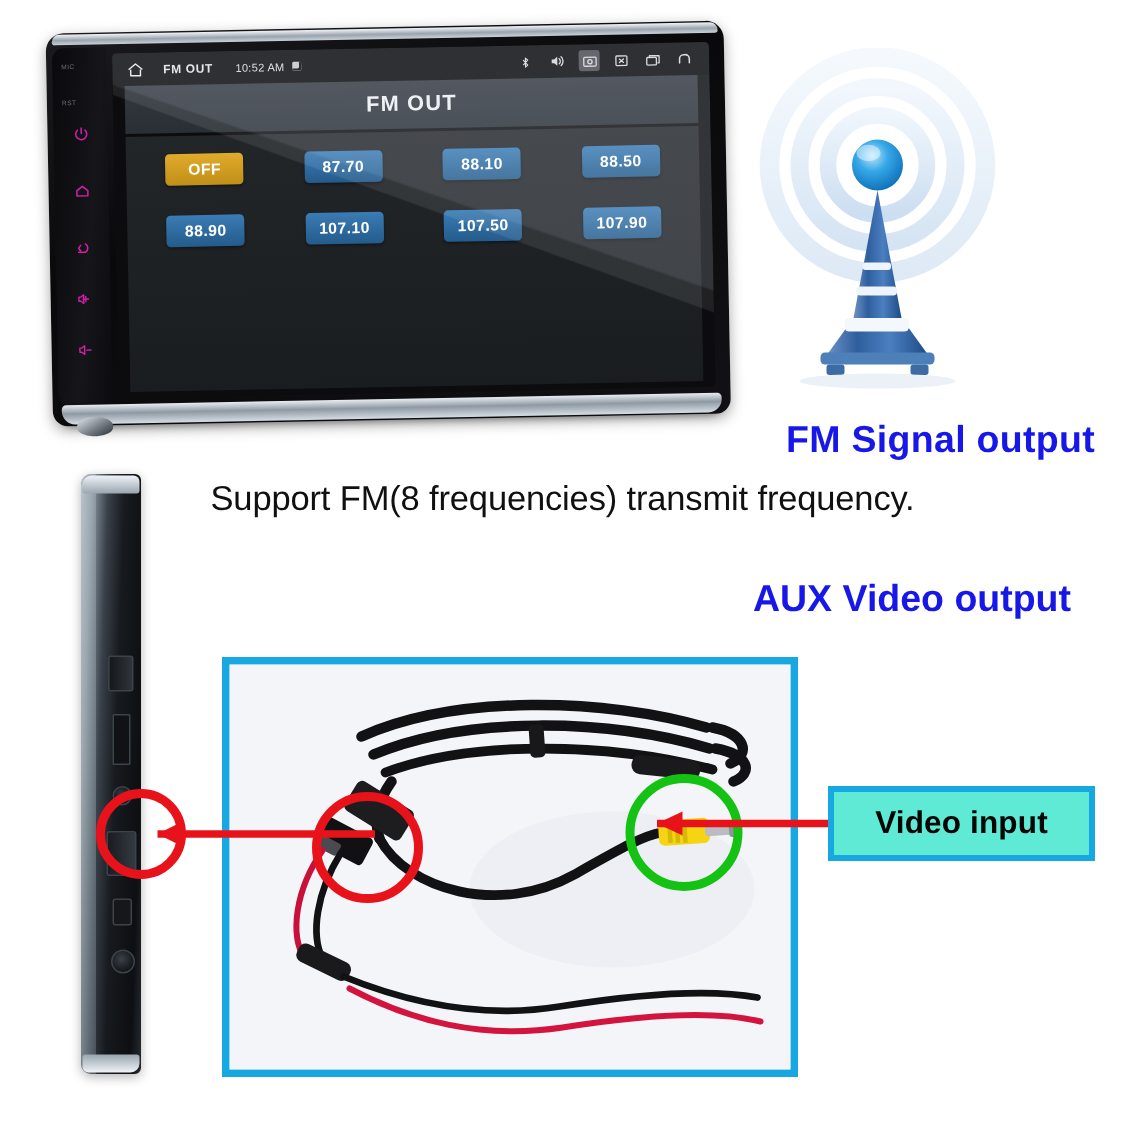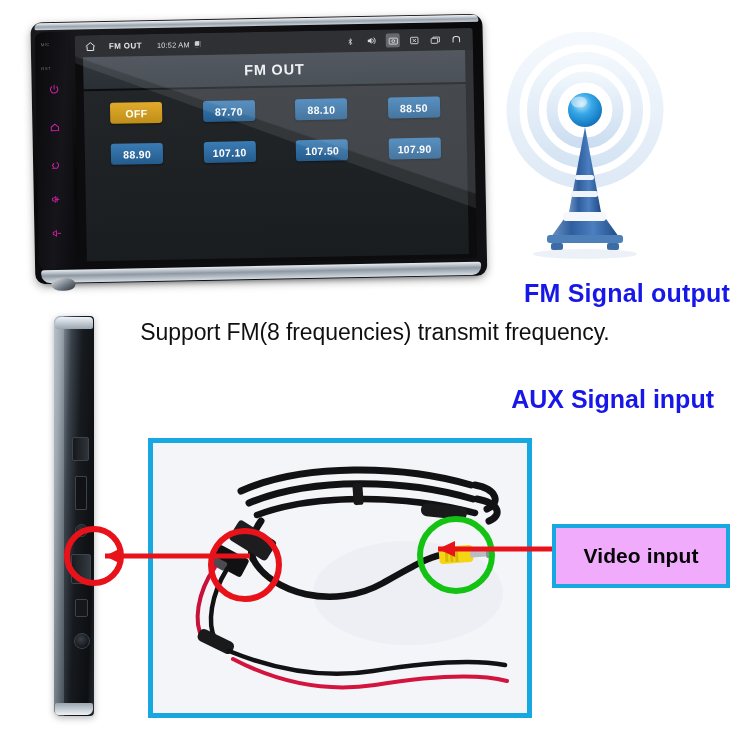--- a/index.html
+++ b/index.html
@@ -170,22 +170,22 @@
 
   
   #photo-panel{
     position:absolute;left:148px;top:438px;width:384px;height:280px;
     border:5px solid #17a8e2;background:#f7f8fa;box-sizing:border-box;
   }
   #photo-panel svg{display:block;width:100%;height:100%;}
 
   
   #callout{
-    position:absolute;left:552px;top:524px;width:178px;height:64px;
-    border:4px solid #17a8e2;background:#f0abfc;box-sizing:border-box;
+    position:absolute;left:552px;top:524px;width:178px;height:50px;
+    border:4px solid #17a8e2;background:#5eead4;box-sizing:border-box;
     display:flex;align-items:center;justify-content:center;
   }
   #callout span{color:#050505;font-size:21px;font-weight:bold;letter-spacing:.1px;}
 
   
   #arrows{position:absolute;left:0;top:0;width:750px;height:750px;pointer-events:none;}
   #arrows svg{display:block;}
 </style>
 </head>
 <body>
@@ -341,21 +341,21 @@
       <rect x="66" y="180" width="43" height="9" rx="3" fill="#f4f8fc"></rect>
       <rect x="50" y="203" width="76" height="8" rx="3" fill="#4d7fb8"></rect>
       <rect x="54" y="211" width="12" height="7" rx="2" fill="#3c6ca3"></rect>
       <rect x="110" y="211" width="12" height="7" rx="2" fill="#3c6ca3"></rect>
       <ellipse cx="88" cy="222" rx="52" ry="5" fill="#dde7f1" opacity=".6"></ellipse>
     </svg>
   </div>
 
   <div id="fm-heading">FM Signal output</div>
   <div id="fm-sub">Support FM(8 frequencies) transmit frequency.</div>
-  <div id="aux-heading">AUX Signal input</div>
+  <div id="aux-heading">AUX Video output</div>
 
   <div id="side-unit">
     <div class="sv-body"></div>
     <div class="sv-edge"></div>
     <div class="sv-cap-t"></div>
     <div class="sv-cap-b"></div>
     <div class="port p-usb"></div>
     <div class="port p-sd"></div>
     <div class="port p-jack"></div>
     <div class="port p-av"></div>

